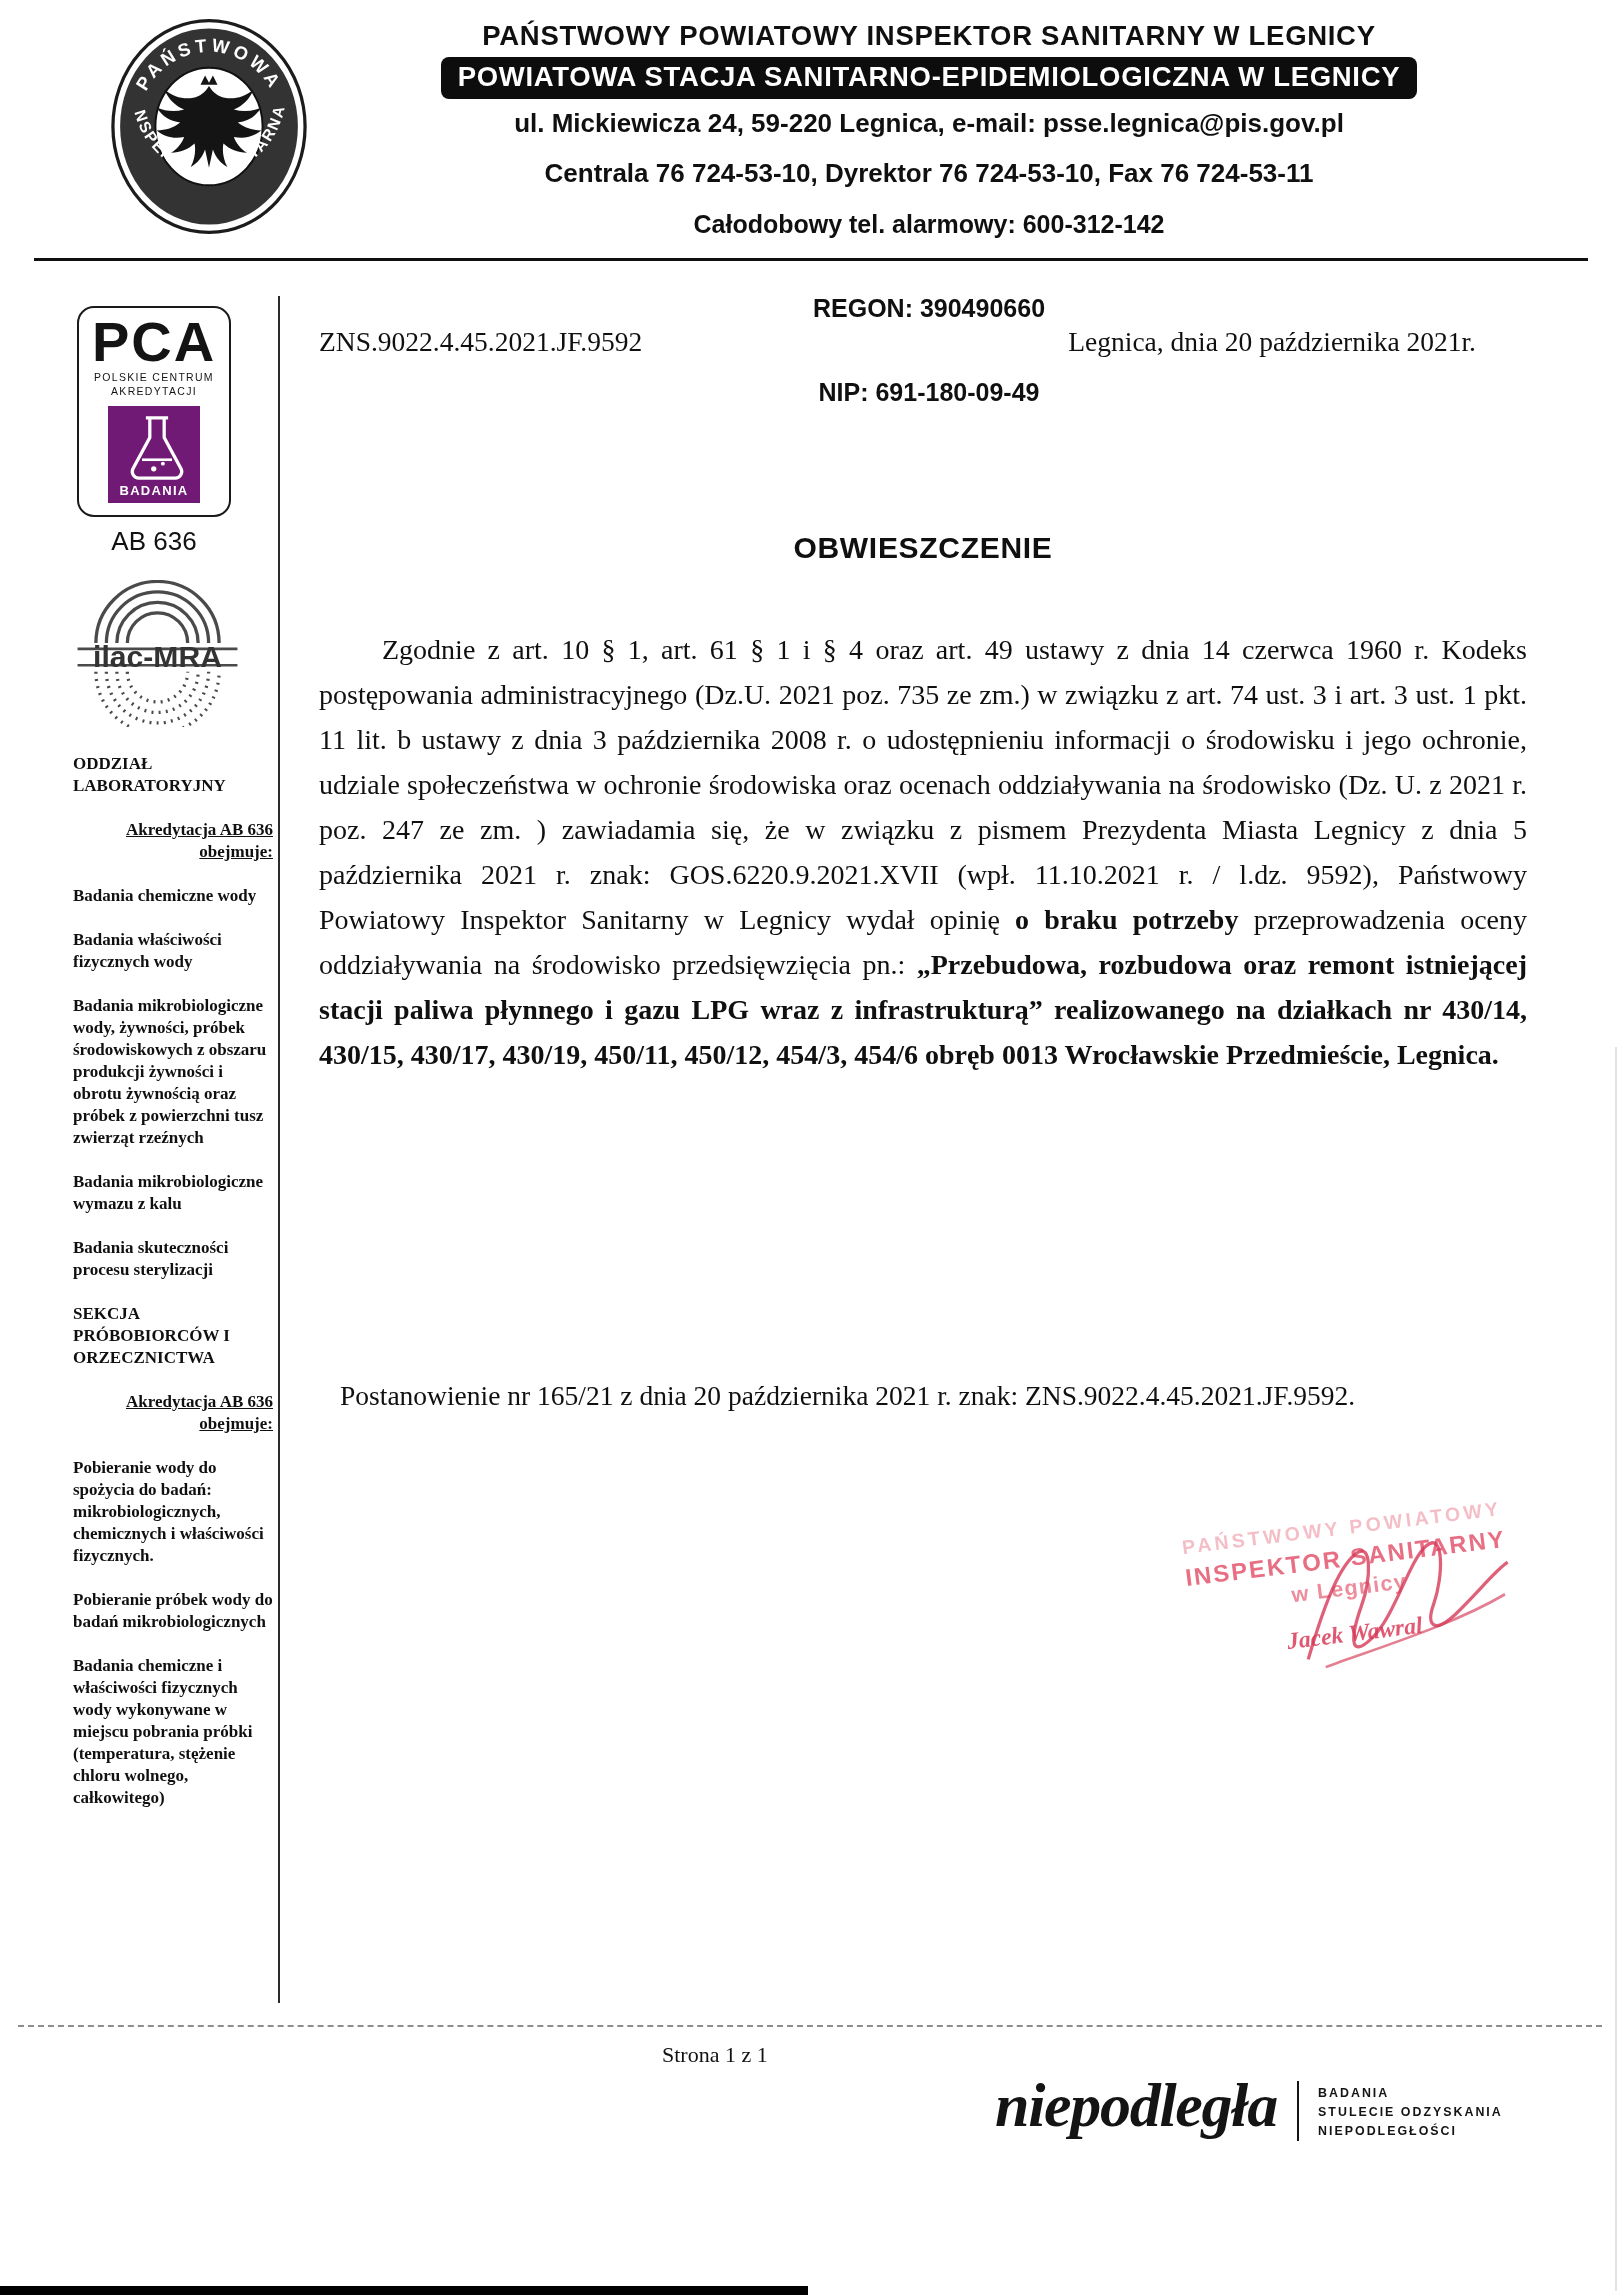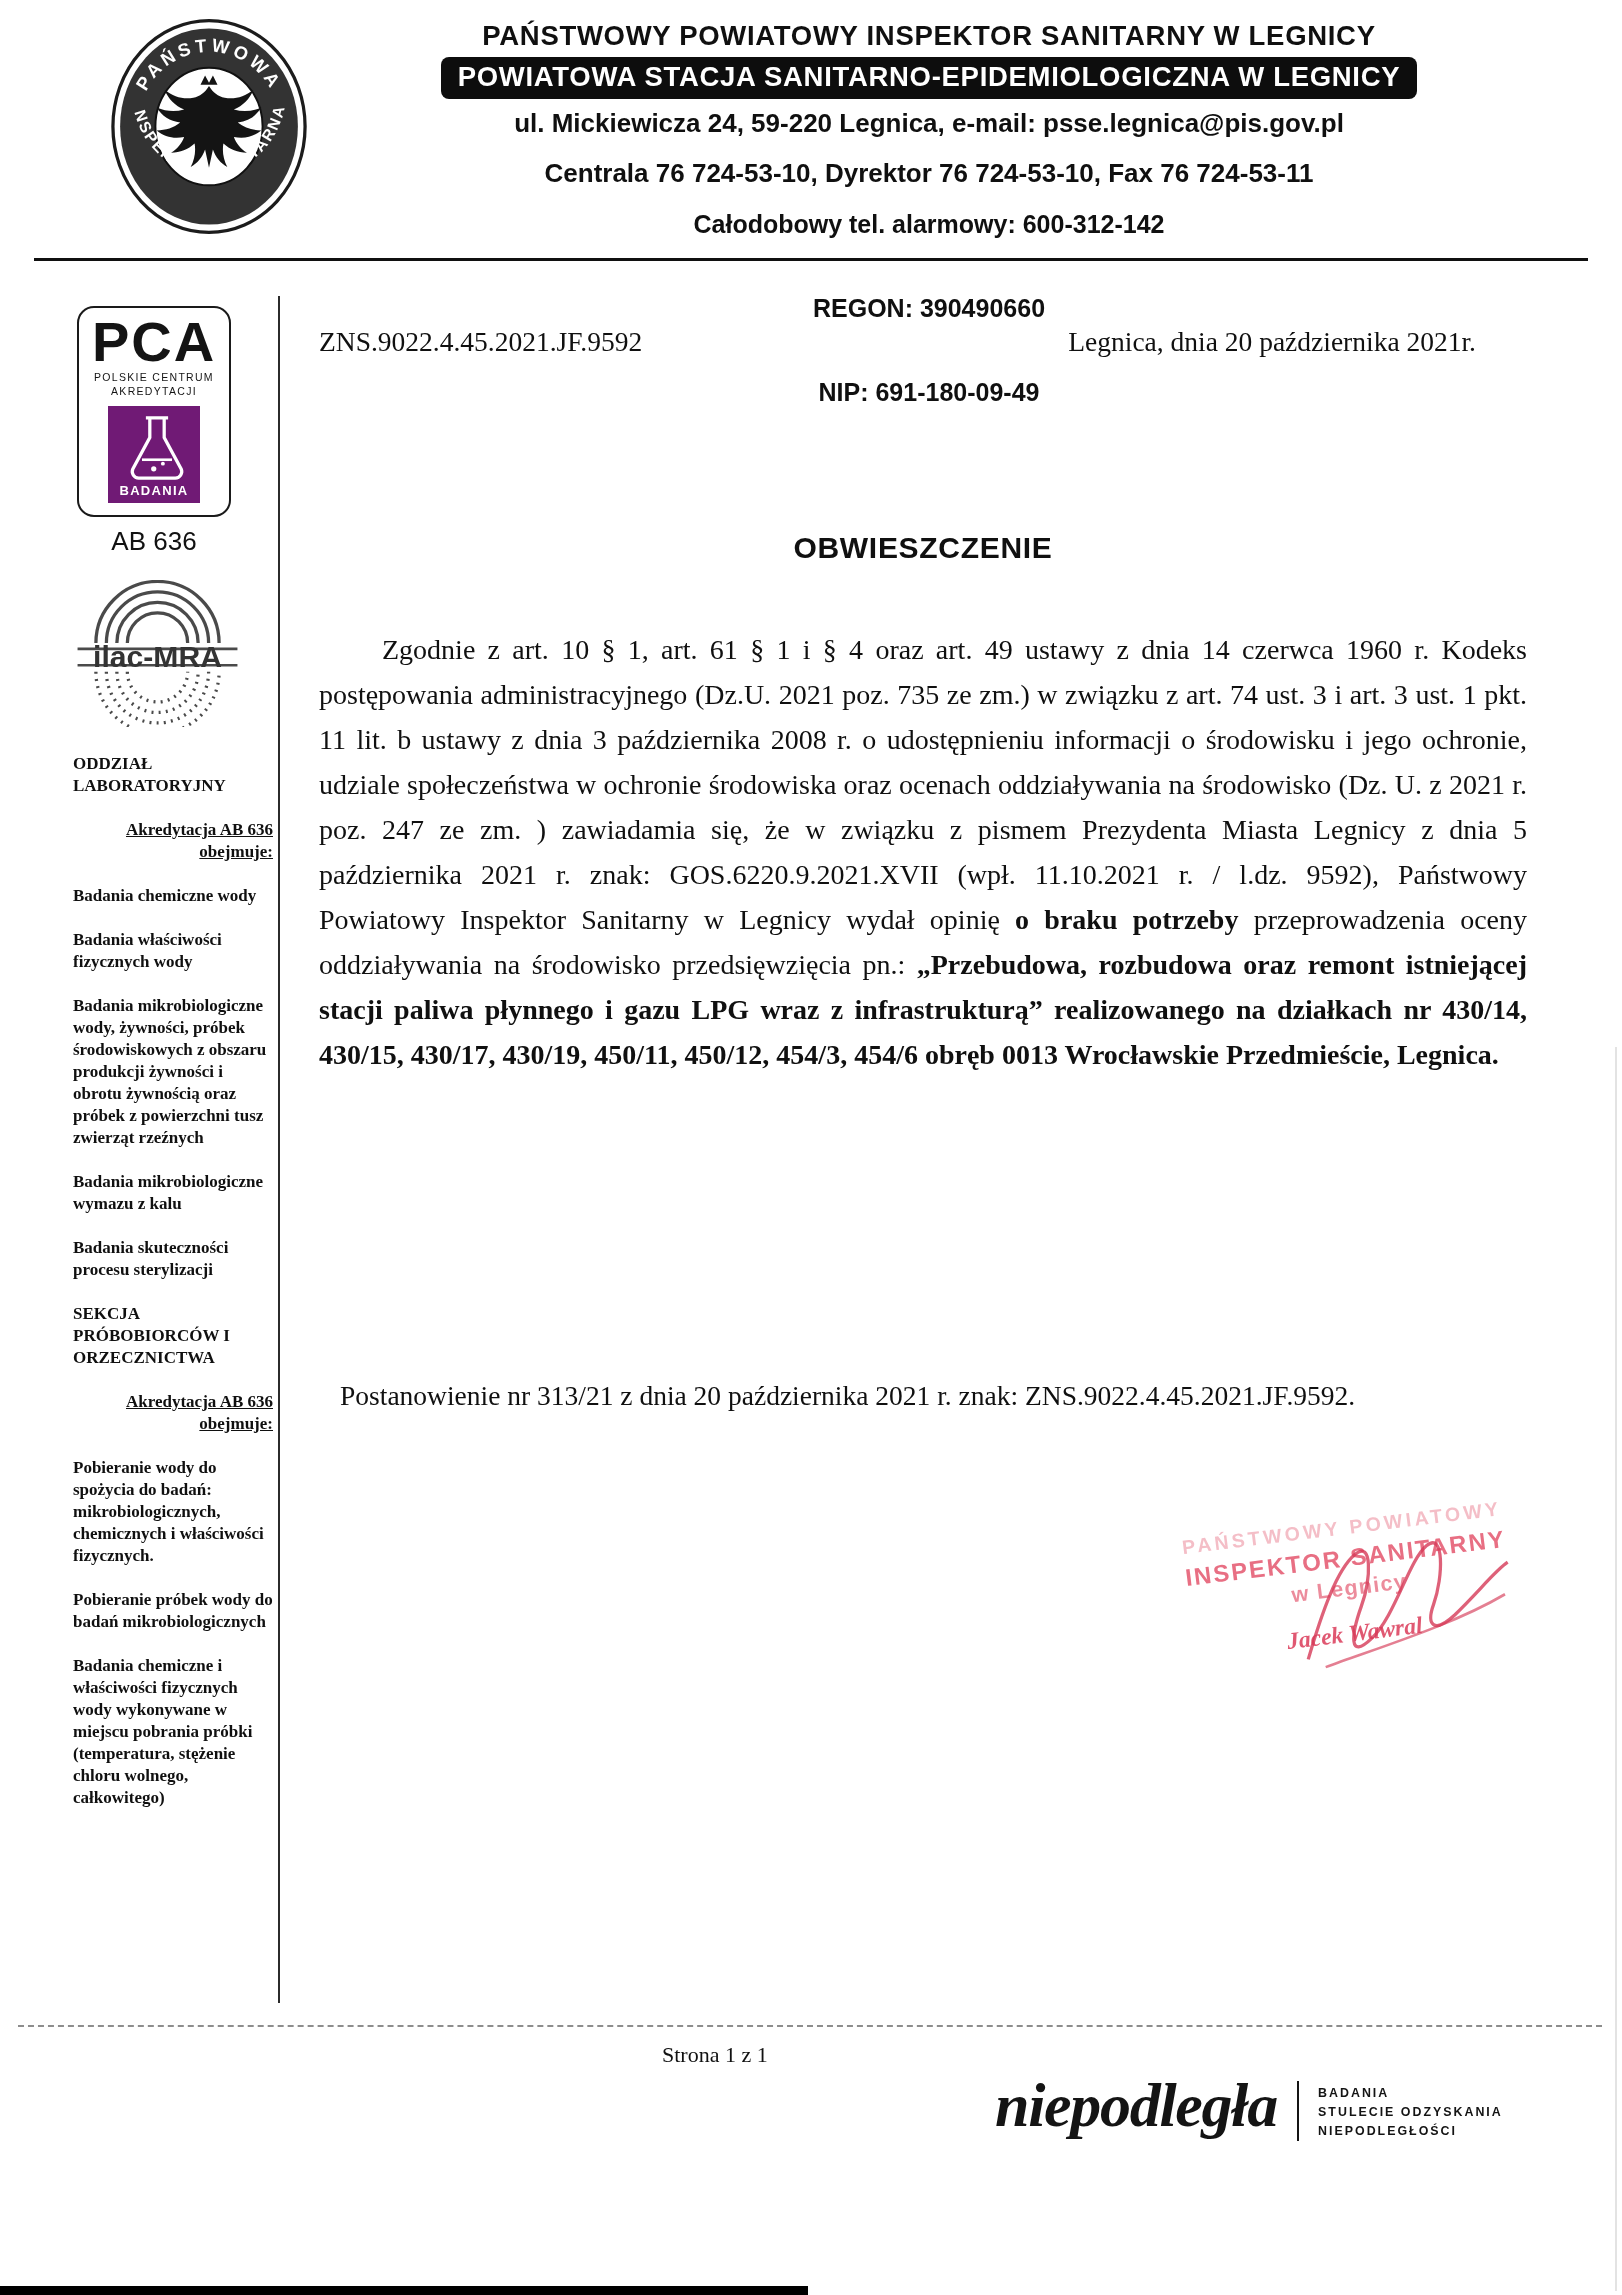--- a/index.html
+++ b/index.html
@@ -172,21 +172,21 @@
   <div class="main">
     <div class="ref-row">
       <span>ZNS.9022.4.45.2021.JF.9592</span>
       <span class="ref-date">Legnica, dnia 20 października 2021r.</span>
     </div>
 
     <div class="doc-title">OBWIESZCZENIE</div>
 
     <div class="doc-paragraph"><span>Zgodnie z art. 10 § 1, art. 61 § 1 i § 4 oraz art. 49 ustawy z dnia 14 czerwca 1960 r. Kodeks postępowania administracyjnego (Dz.U. 2021 poz. 735 ze zm.) w związku z art. 74 ust. 3 i art. 3 ust. 1 pkt. 11 lit. b ustawy z dnia 3 października 2008 r. o udostępnieniu informacji o środowisku i jego ochronie, udziale społeczeństwa w ochronie środowiska oraz ocenach oddziaływania na środowisko (Dz. U. z 2021 r. poz. 247 ze zm. ) zawiadamia się, że w związku z pismem Prezydenta Miasta Legnicy z dnia 5 października 2021 r. znak: GOS.6220.9.2021.XVII (wpł. 11.10.2021 r. / l.dz. 9592), Państwowy Powiatowy Inspektor Sanitarny w Legnicy wydał opinię </span><span class="seg-bold">o braku potrzeby</span><span> przeprowadzenia oceny oddziaływania na środowisko przedsięwzięcia pn.: </span><span class="seg-bold">„Przebudowa, rozbudowa oraz remont istniejącej stacji paliwa płynnego i gazu LPG wraz z infrastrukturą” realizowanego na działkach nr 430/14, 430/15, 430/17, 430/19, 450/11, 450/12, 454/3, 454/6 obręb 0013 Wrocławskie Przedmieście, Legnica.</span></div>
 
-    <div class="postanowienie">Postanowienie nr 313/21 z dnia 20 października 2021 r. znak: ZNS.9022.4.45.2021.JF.9592.</div>
+    <div class="postanowienie">Postanowienie nr 165/21 z dnia 20 października 2021 r. znak: ZNS.9022.4.45.2021.JF.9592.</div>
   </div>
 
   <div class="stamp">
     <div class="stamp-l1">PAŃSTWOWY POWIATOWY</div>
     <div class="stamp-l2">INSPEKTOR SANITARNY</div>
     <div class="stamp-l3">w Legnicy</div>
     <div class="stamp-name">Jacek Wawral</div>
     <svg class="sig-svg" width="236" height="151" viewBox="0 0 360 230">
       <path d="M30 190 C60 120 90 60 120 40 C150 20 140 80 120 120 C100 160 90 200 130 170 C170 140 200 60 230 40 C260 20 250 90 230 130 C215 160 225 175 260 150 C300 120 330 90 350 80" fill="none" stroke="#d63a58" stroke-width="5" opacity="0.8"></path>
       <path d="M55 205 C140 185 255 165 340 128" fill="none" stroke="#d63a58" stroke-width="4" opacity="0.65"></path>

